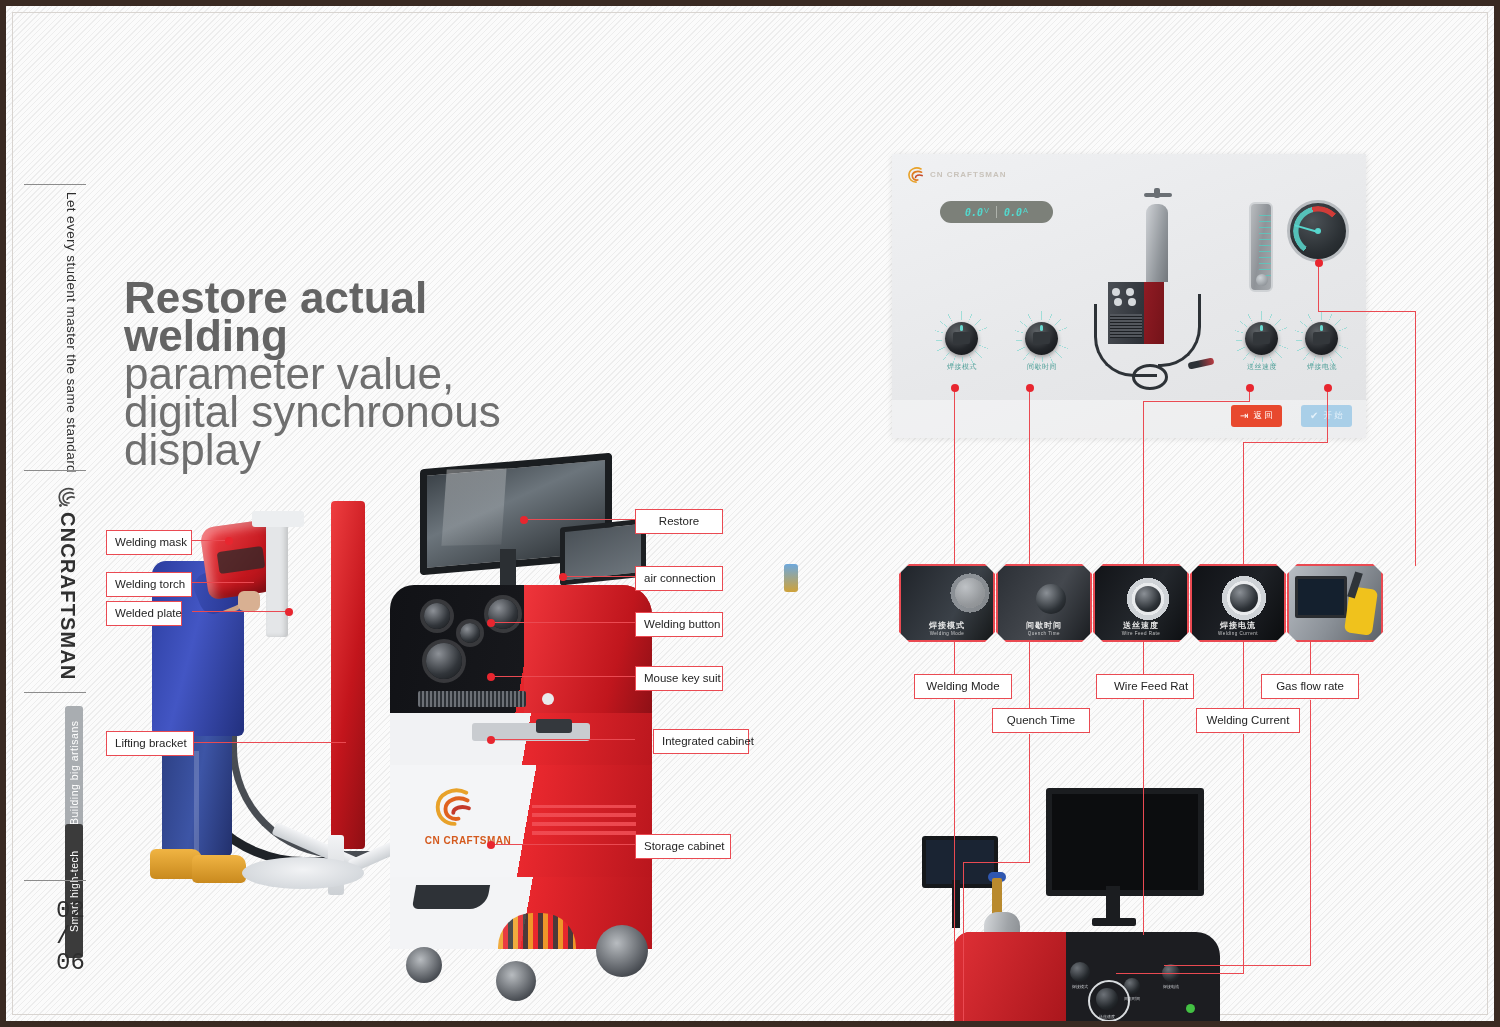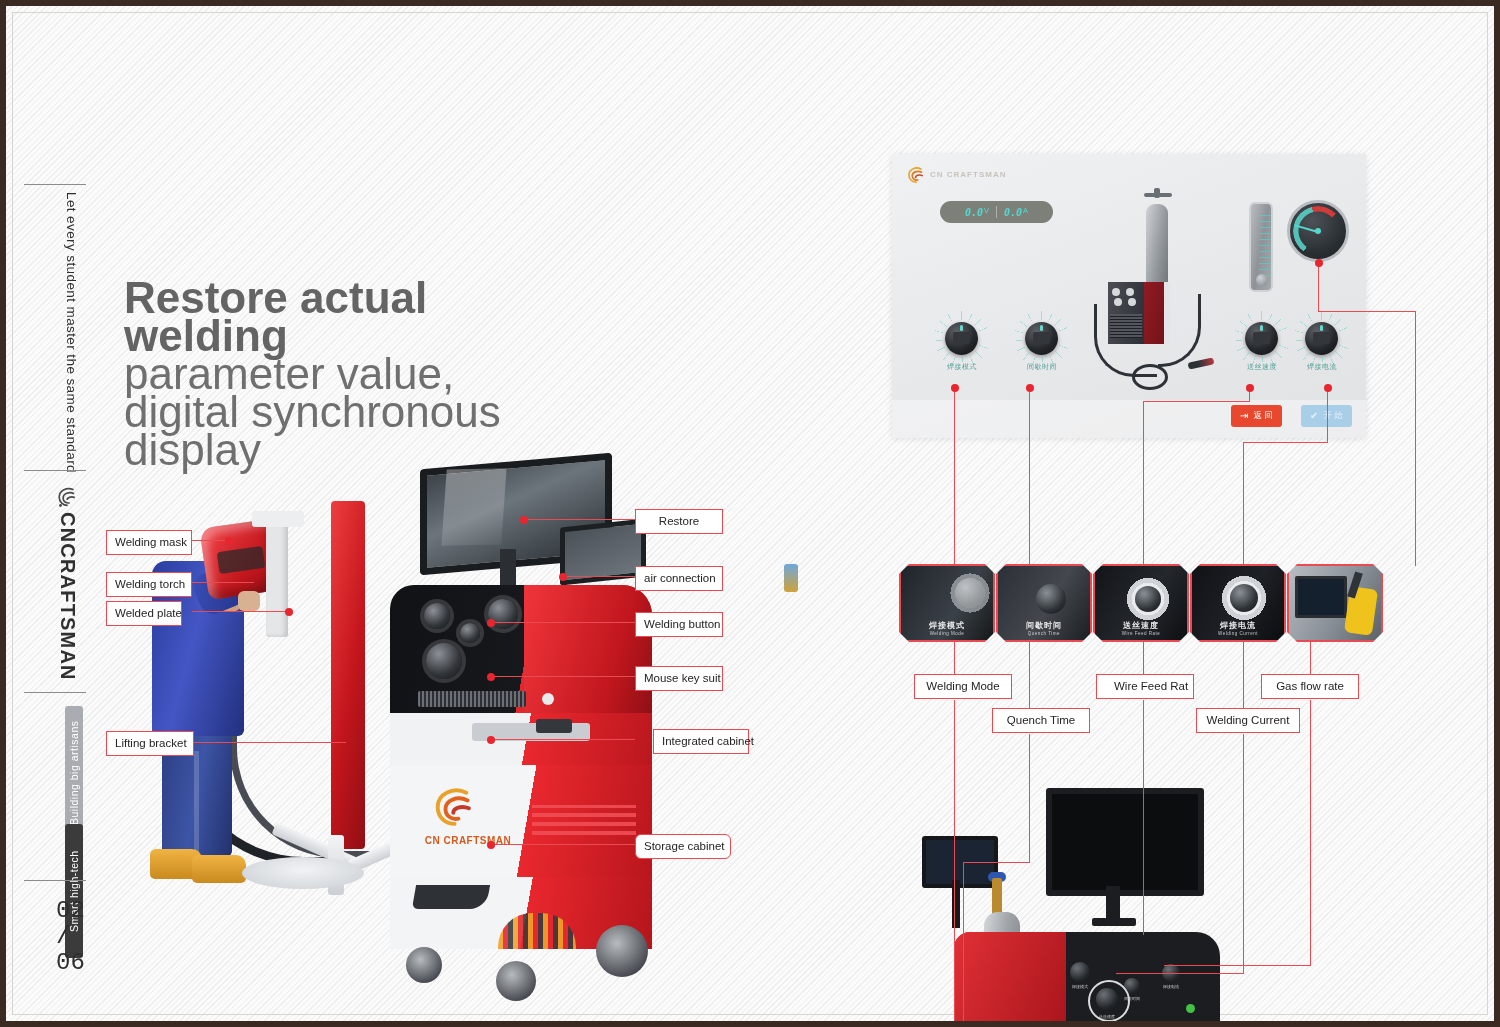--- a/index.html
+++ b/index.html
@@ -488,21 +488,21 @@
   <div class="dot" style="left:481px;top:613px;"></div>
 
   <div class="callout" style="left:629px;top:660px;width:88px;">Mouse key suit</div>
   <div class="lead" style="left:485px;top:670px;width:144px;"></div>
   <div class="dot" style="left:481px;top:667px;"></div>
 
   <div class="callout" style="left:629px;top:723px;width:96px;margin-left:18px;">Integrated cabinet</div>
   <div class="lead" style="left:485px;top:733px;width:144px;"></div>
   <div class="dot" style="left:481px;top:730px;"></div>
 
-  <div class="callout" style="left:629px;top:828px;width:96px;border-radius:6px;">Storage cabinet</div>
+  <div class="callout" style="left:629px;top:828px;width:96px;">Storage cabinet</div>
   <div class="lead" style="left:485px;top:838px;width:144px;"></div>
   <div class="dot" style="left:481px;top:835px;"></div>
 
   <div id="swpanel">
     <div id="sw-footer"></div>
 
     <div id="sw-logo" class="logomark">
       <svg viewBox="0 0 40 40" aria-hidden="true">
         <g fill="none" stroke-width="3" stroke-linecap="round">
           <path d="M31 9 C21 4 9 10 9 20 C9 28 15 33 22 33" stroke="#e8a22a"></path>

